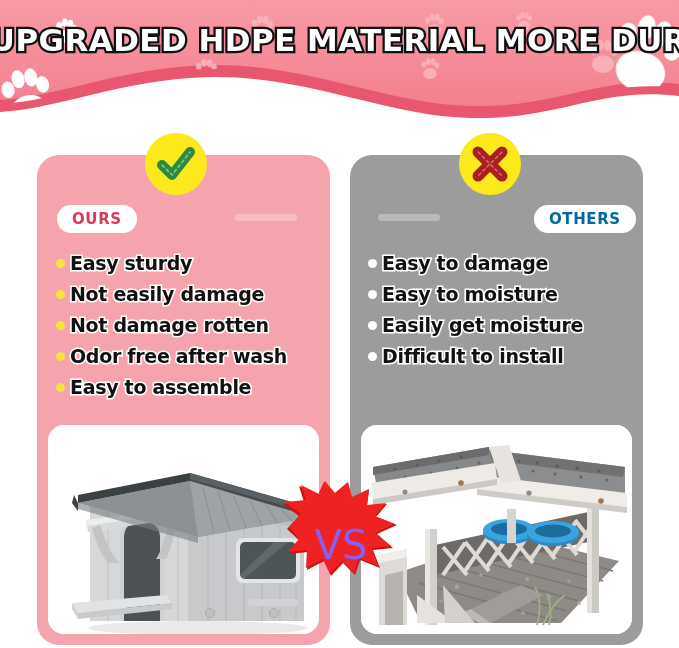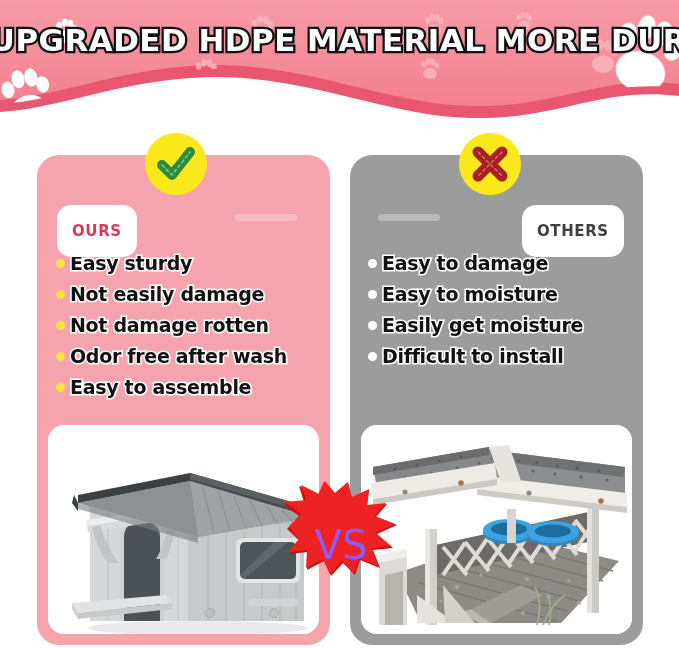--- a/index.html
+++ b/index.html
@@ -83,34 +83,34 @@
   
   .pill {
     position: absolute;
     top: 205px;
     height: 28px;
     background: #ffffff;
     border-radius: 14px;
     display: flex;
     align-items: center;
     justify-content: center;
-    padding: 12px 15px;
+    padding: 0 15px;
     z-index: 30;
     font-family: "DejaVu Sans", sans-serif;
     font-size: 15px;
     font-weight: bold;
     letter-spacing: 0.6px;
   }
   #pill-ours {
     left: 57px;
     color: #d93a59;
   }
   #pill-others {
-    left: 522px;
-    color: #404040;
+    left: 534px;
+    color: #0369a1;
   }
 
   
   .ghost-bar {
     position: absolute;
     top: 214px;
     width: 62px;
     height: 7px;
     border-radius: 4px;
     z-index: 20;

